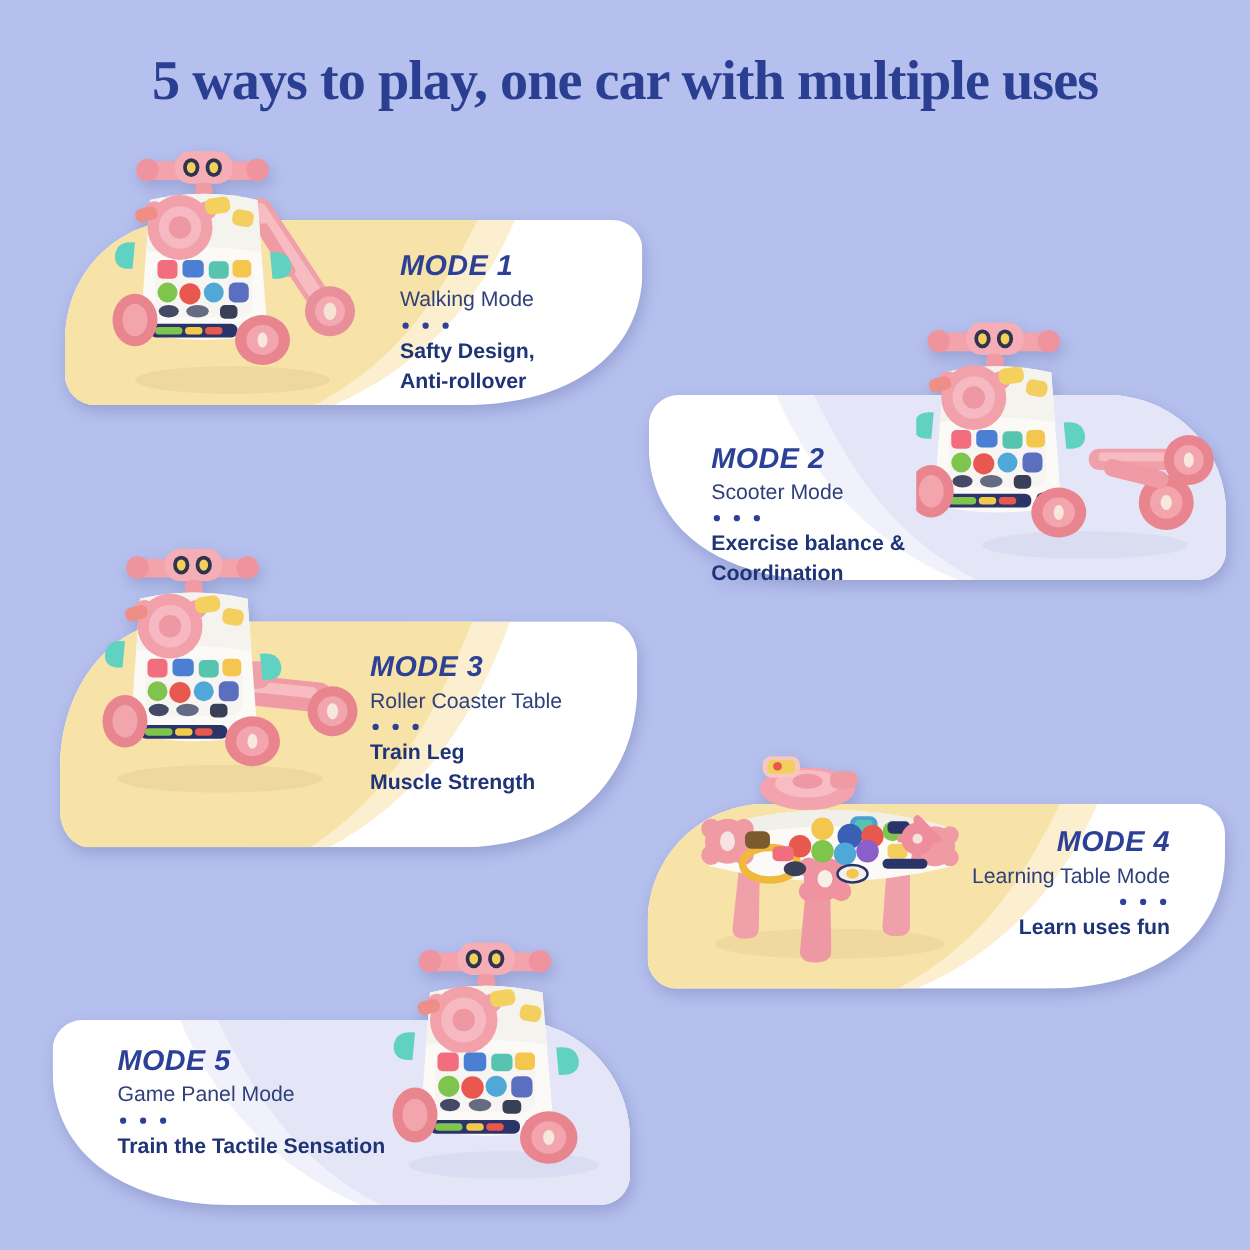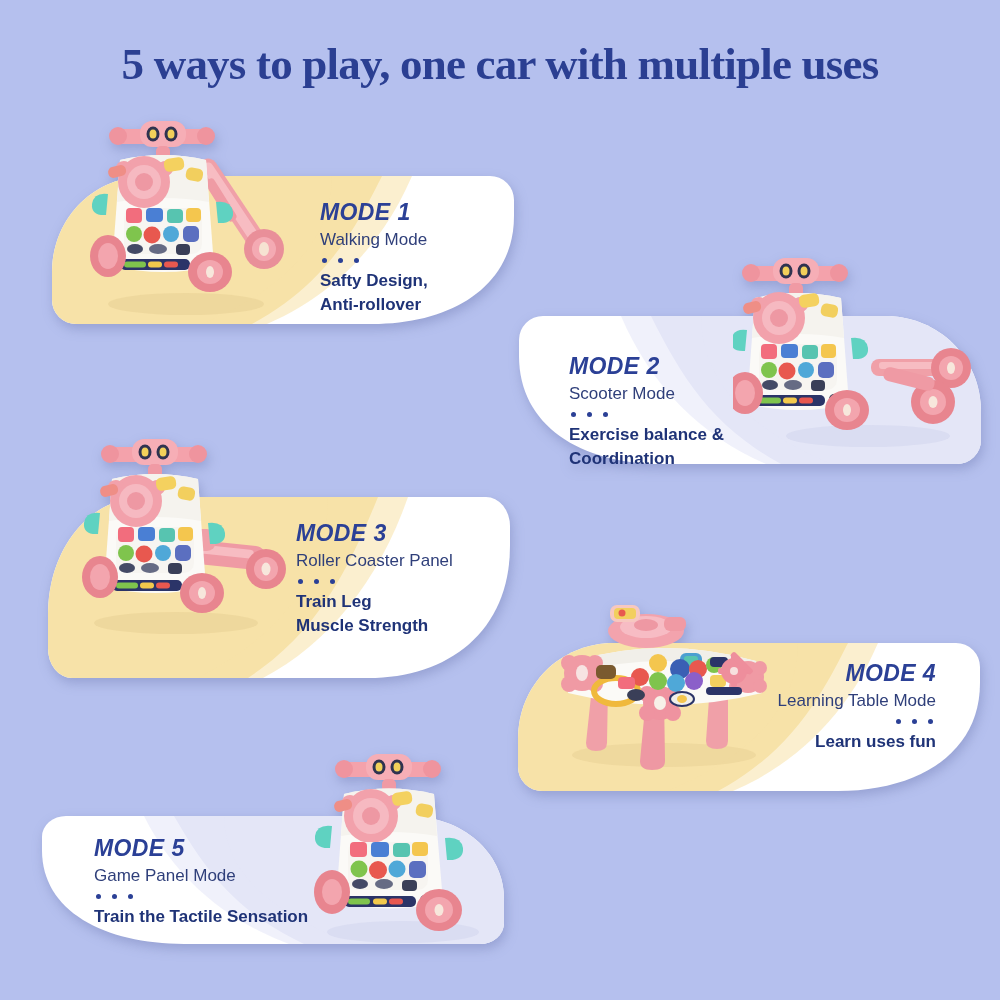--- a/index.html
+++ b/index.html
@@ -312,21 +312,21 @@
       <g clip-path="url(#clip3)">
         <rect x="0" y="0" width="462" height="148" fill="#ffffff"></rect>
         <path d="M 0 0 H 330 C 300 60 270 110 200 148 H 0 Z" fill="#f7e2a8"></path>
         <path d="M 280 0 H 360 C 330 70 280 120 215 148 H 150 C 240 110 280 60 280 0 Z" fill="#f7e2a8" opacity="0.55"></path>
       </g>
     </svg>
   </div>
 
   <div class="card-text" style="left:248px; top:24px;">
     <div class="mode-heading">MODE 3</div>
-    <div class="mode-sub">Roller Coaster Panel</div>
+    <div class="mode-sub">Roller Coaster Table</div>
     <div class="dot-row">
       <span class="dot"></span>
       <span class="dot"></span>
       <span class="dot"></span>
     </div>
     <div class="mode-feature">Train Leg</div>
     <div class="mode-feature">Muscle Strength</div>
   </div>
 
   <div class="product" style="left:10px; top:-62px; width:250px; height:205px;">
@@ -508,21 +508,21 @@
           <rect x="-16" y="-3" width="32" height="6" rx="2" fill="#ee8e9c"></rect>
           <rect x="-3" y="-16" width="6" height="32" rx="2" fill="#ee8e9c"></rect>
           <rect x="-14" y="-14" width="28" height="6" rx="2" fill="#ee8e9c" transform="rotate(45)"></rect>
           <circle cx="0" cy="0" r="4" fill="#f7e0de"></circle>
         </g>
       </g>
     </svg>
   </div>
 </div>
 
-<div class="mode-card" style="left:42px; top:816px; width:462px; height:128px;">
+<div class="mode-card" style="left:42px; top:816px; width:462px; height:148px;">
   <div class="card-shape">
     <svg class="card-svg" viewBox="0 0 462 148" preserveAspectRatio="none">
       <defs>
         <clipPath id="clip5">
           <path d="M 24 0 H 366 C 420 0 462 42 462 96 V 124
                    A 24 24 0 0 1 438 148 H 142
                    C 62 148 0 110 0 40 V 24
                    A 24 24 0 0 1 24 0 Z"></path>
         </clipPath>
       </defs>

